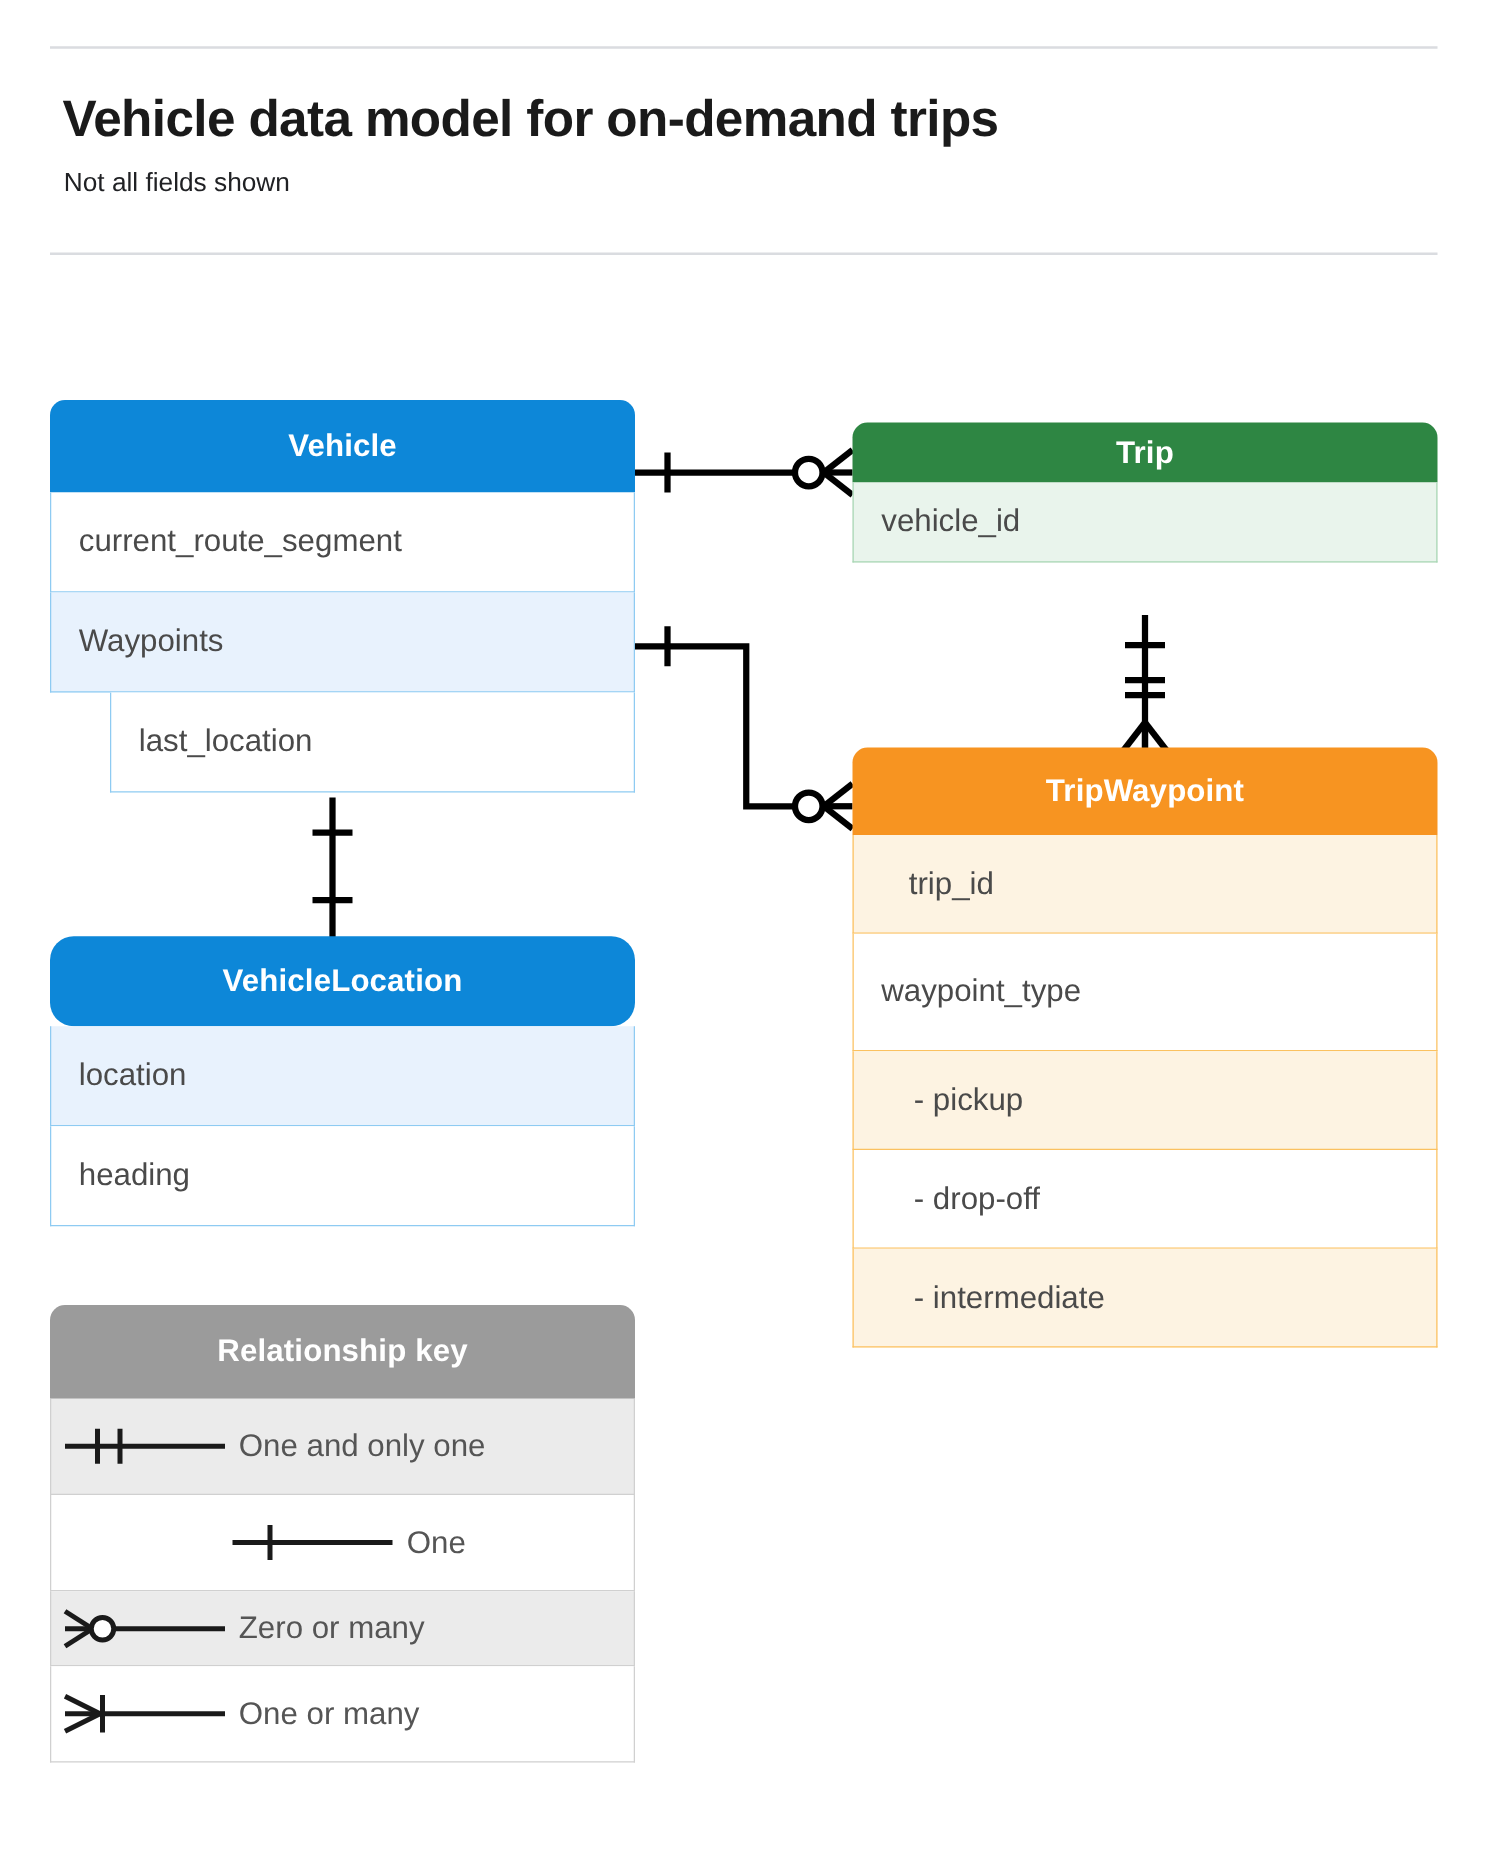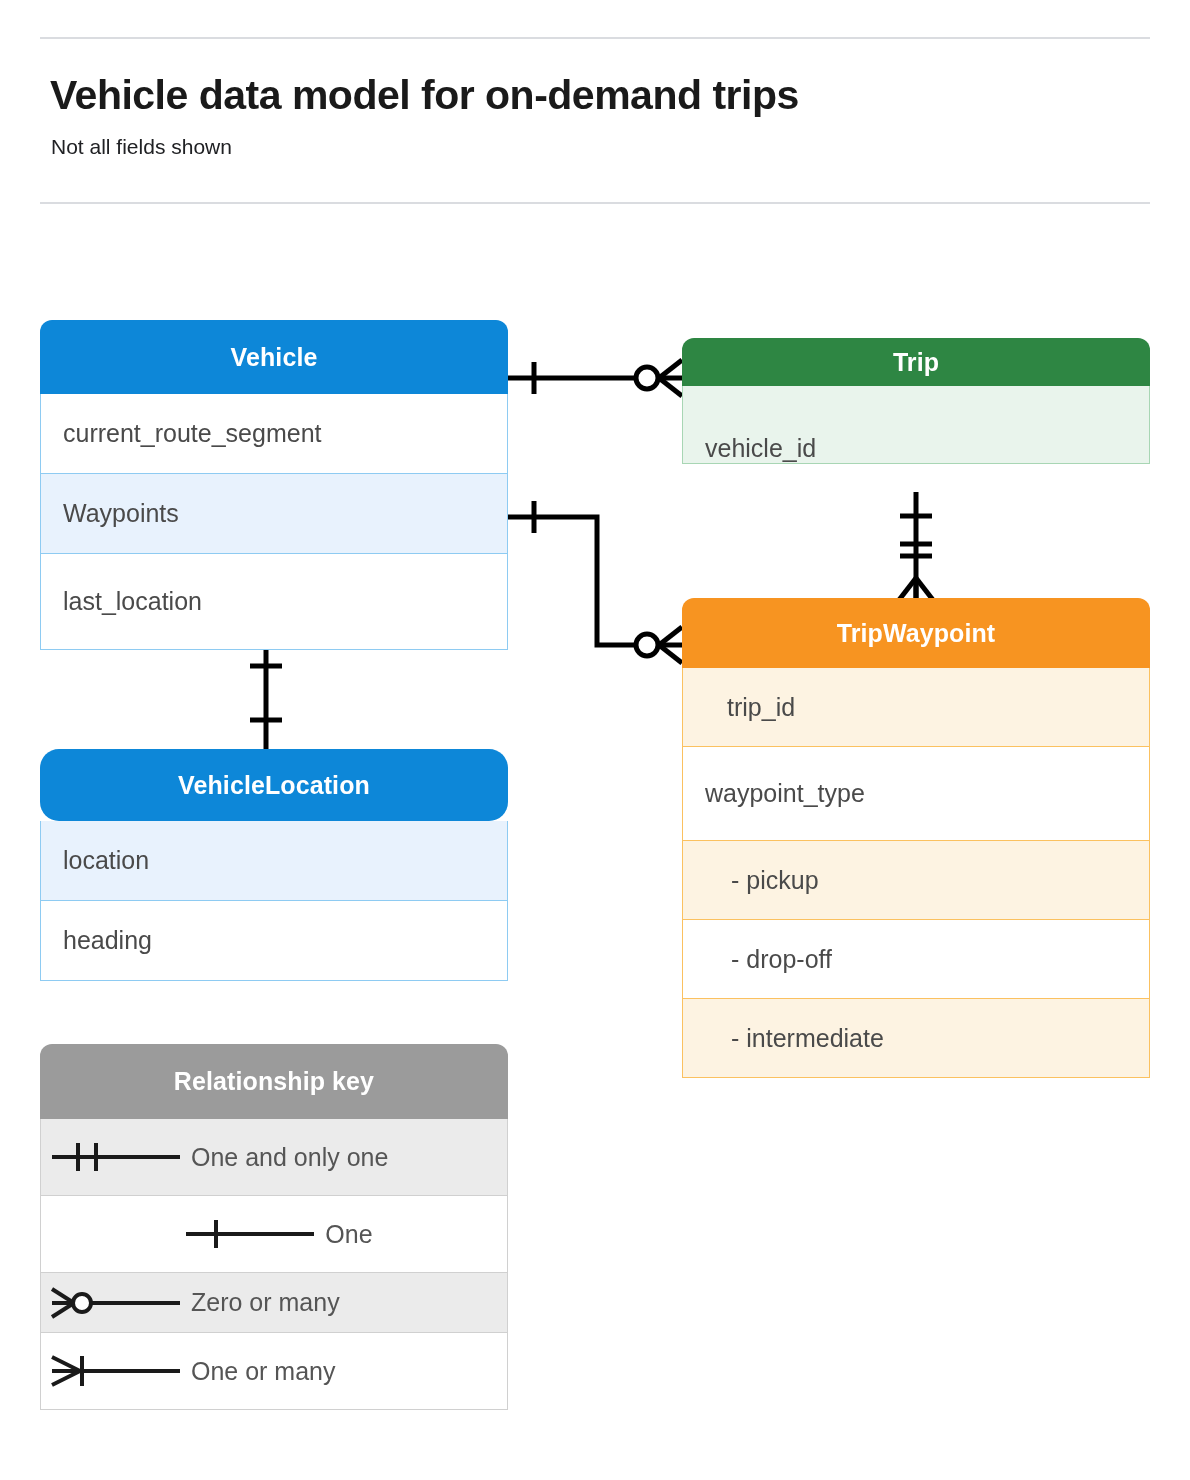--- a/index.html
+++ b/index.html
@@ -177,30 +177,30 @@
 <div class="entity blue" id="entity-vehicle" style="left:40px; top:320px; width:468px;">
   <div class="entity-header" style="height:74px;">
     <span>Vehicle</span>
   </div>
   <div class="entity-row plain" style="height:80px;">
     <span>current_route_segment</span>
   </div>
   <div class="entity-row alt" style="height:80px;">
     <span>Waypoints</span>
   </div>
-  <div class="entity-row plain" style="height:96px;">
+  <div class="entity-row plain" style="height:80px;margin-left:48px;">
     <span>last_location</span>
   </div>
 </div>
 
 <div class="entity green" id="entity-trip" style="left:682px; top:338px; width:468px;">
   <div class="entity-header" style="height:48px;">
     <span>Trip</span>
   </div>
-  <div class="entity-row alt" style="height:78px;align-items:flex-end;">
+  <div class="entity-row alt" style="height:64px;">
     <span>vehicle_id</span>
   </div>
 </div>
 
 <div class="entity orange" id="entity-tripwaypoint" style="left:682px; top:598px; width:468px;">
   <div class="entity-header" style="height:70px;">
     <span>TripWaypoint</span>
   </div>
   <div class="entity-row alt" style="height:79px;padding-left:44px;">
     <span>trip_id</span>

